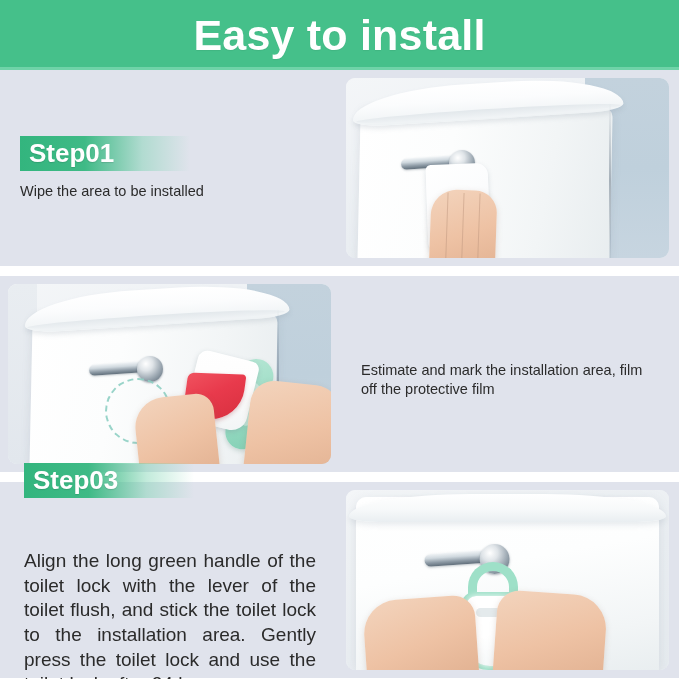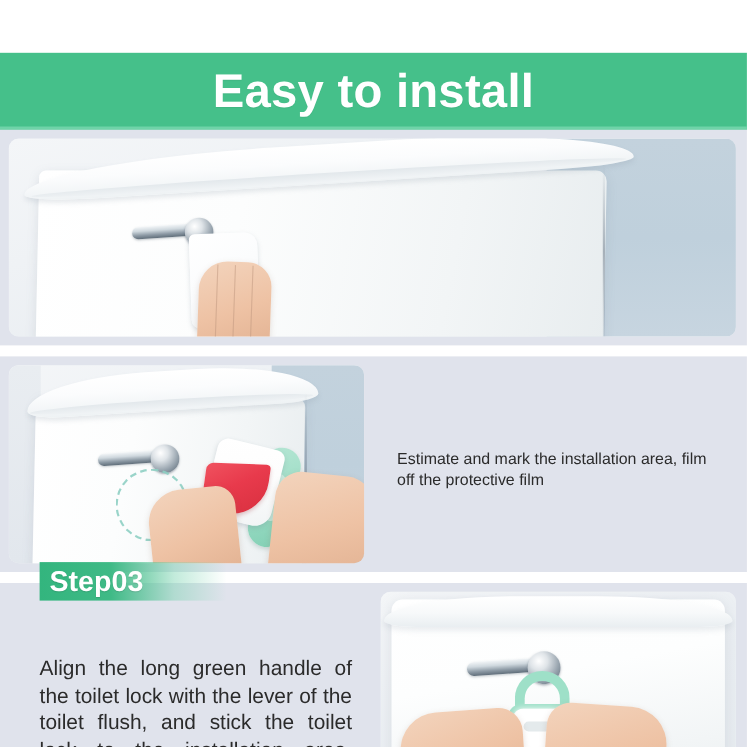--- a/index.html
+++ b/index.html
@@ -24,21 +24,20 @@
 
   
   .header {
     height: 70px;
     background: #45c08a;
     display: flex;
     align-items: center;
     justify-content: center;
     flex: 0 0 auto;
     position: relative;
-    margin-top: 48px;
   }
   .header-underline {
     position: absolute;
     left: 0; right: 0; bottom: 0;
     height: 3px;
     background: #6fd3a8;
   }
   .header-title {
     color: #ffffff;
     font-size: 43px;
@@ -66,21 +65,21 @@
 
   .text-pane {
     width: 338px;
     box-sizing: border-box;
     padding: 0 14px 0 20px;
     display: flex;
     flex-direction: column;
     justify-content: center;
     flex: 0 0 auto;
   }
-  .row3 .text-pane { padding-left: 36px; padding-right: 18px; gap: 40px; }
+  .row3 .text-pane { padding-left: 24px; padding-right: 18px; gap: 40px; }
 
   .step-badge {
     display: inline-block;
     align-self: flex-start;
     padding: 3px 9px 4px 9px;
     color: #ffffff;
     font-size: 26px;
     font-weight: bold;
     line-height: 1.08;
     background: linear-gradient(to right, #33b57e 0%, #3fba86 38%, rgba(120,210,175,0.45) 72%, rgba(200,230,220,0.0) 100%);
@@ -415,20 +414,24 @@
 
 <div class="infographic">
 
   <div class="header">
     <div class="header-title">Easy to install</div>
     <div class="header-underline"></div>
   </div>
 
   <div class="row row1">
 
+    <div class="text-pane">
+      <div class="step-badge">Step01</div>
+      <div class="step-desc">Wipe the area to be installed</div>
+    </div>
 
     <div class="photo-pane">
       <div class="photo-card">
         <div class="wall"></div>
         <div class="wall-right"></div>
 
         <div class="tank"></div>
         <div class="tank-lid"></div>
         <div class="tank-lid-edge"></div>
         <div class="tank-shadow-right"></div>

